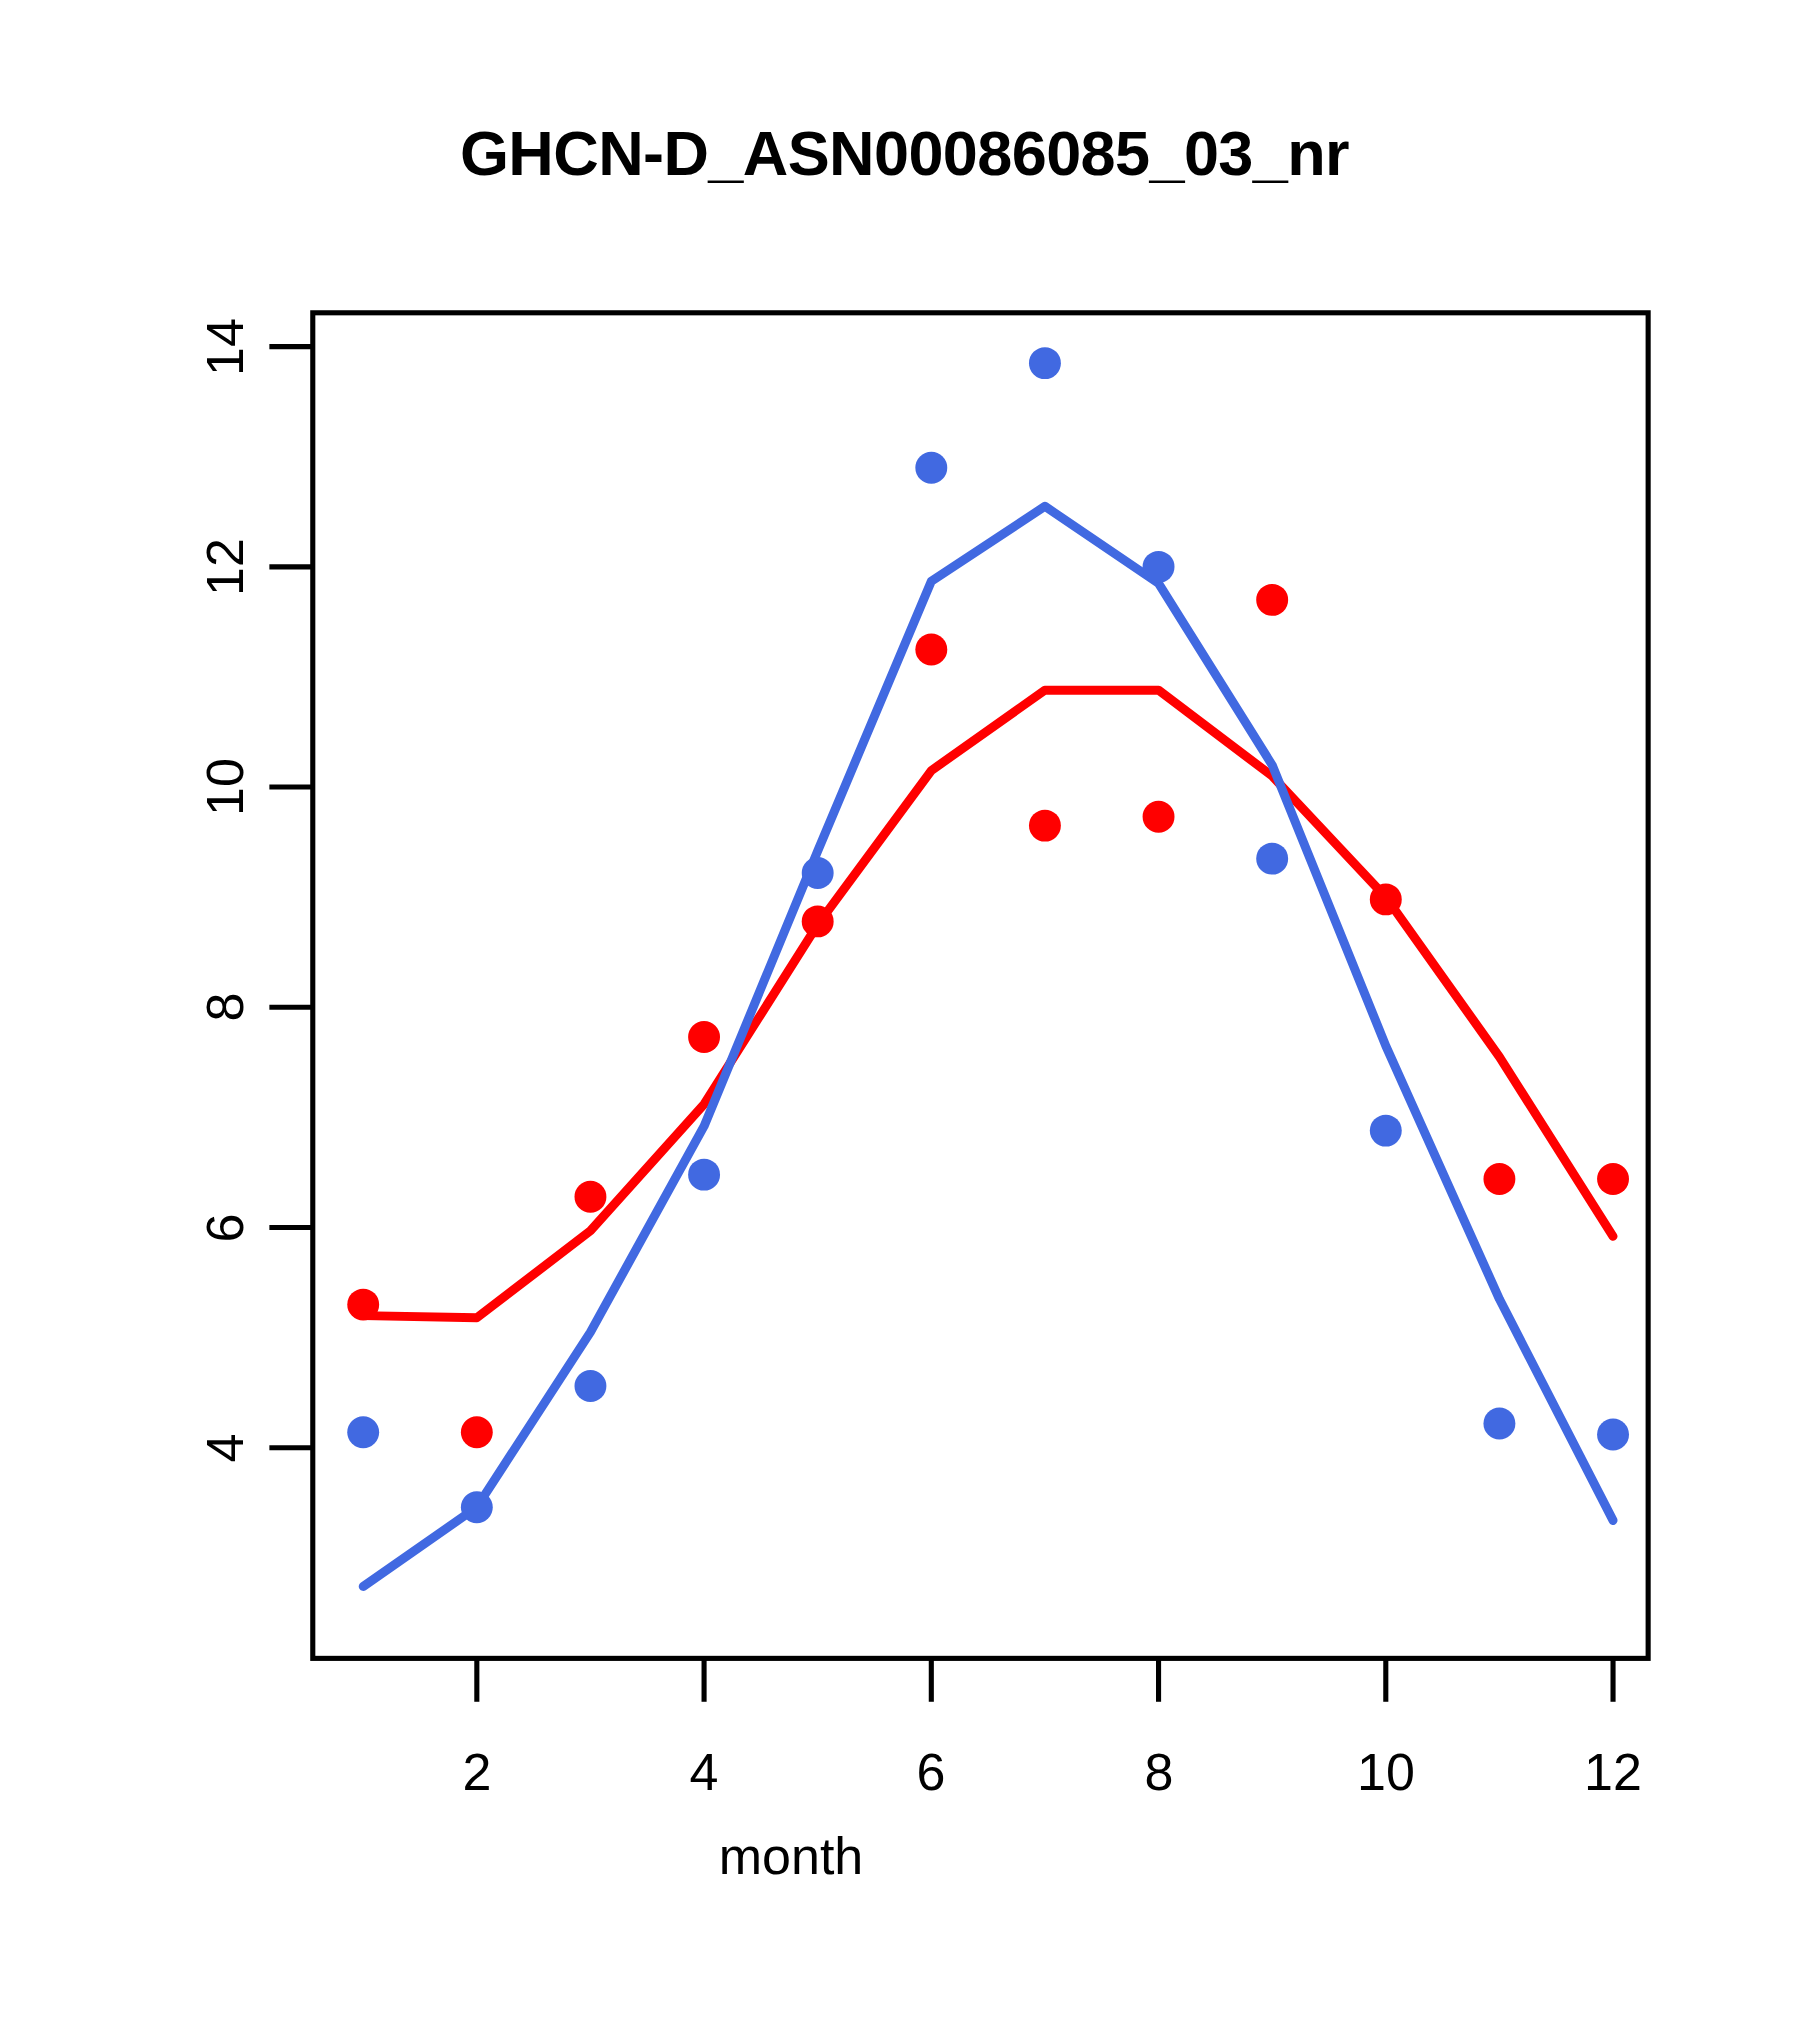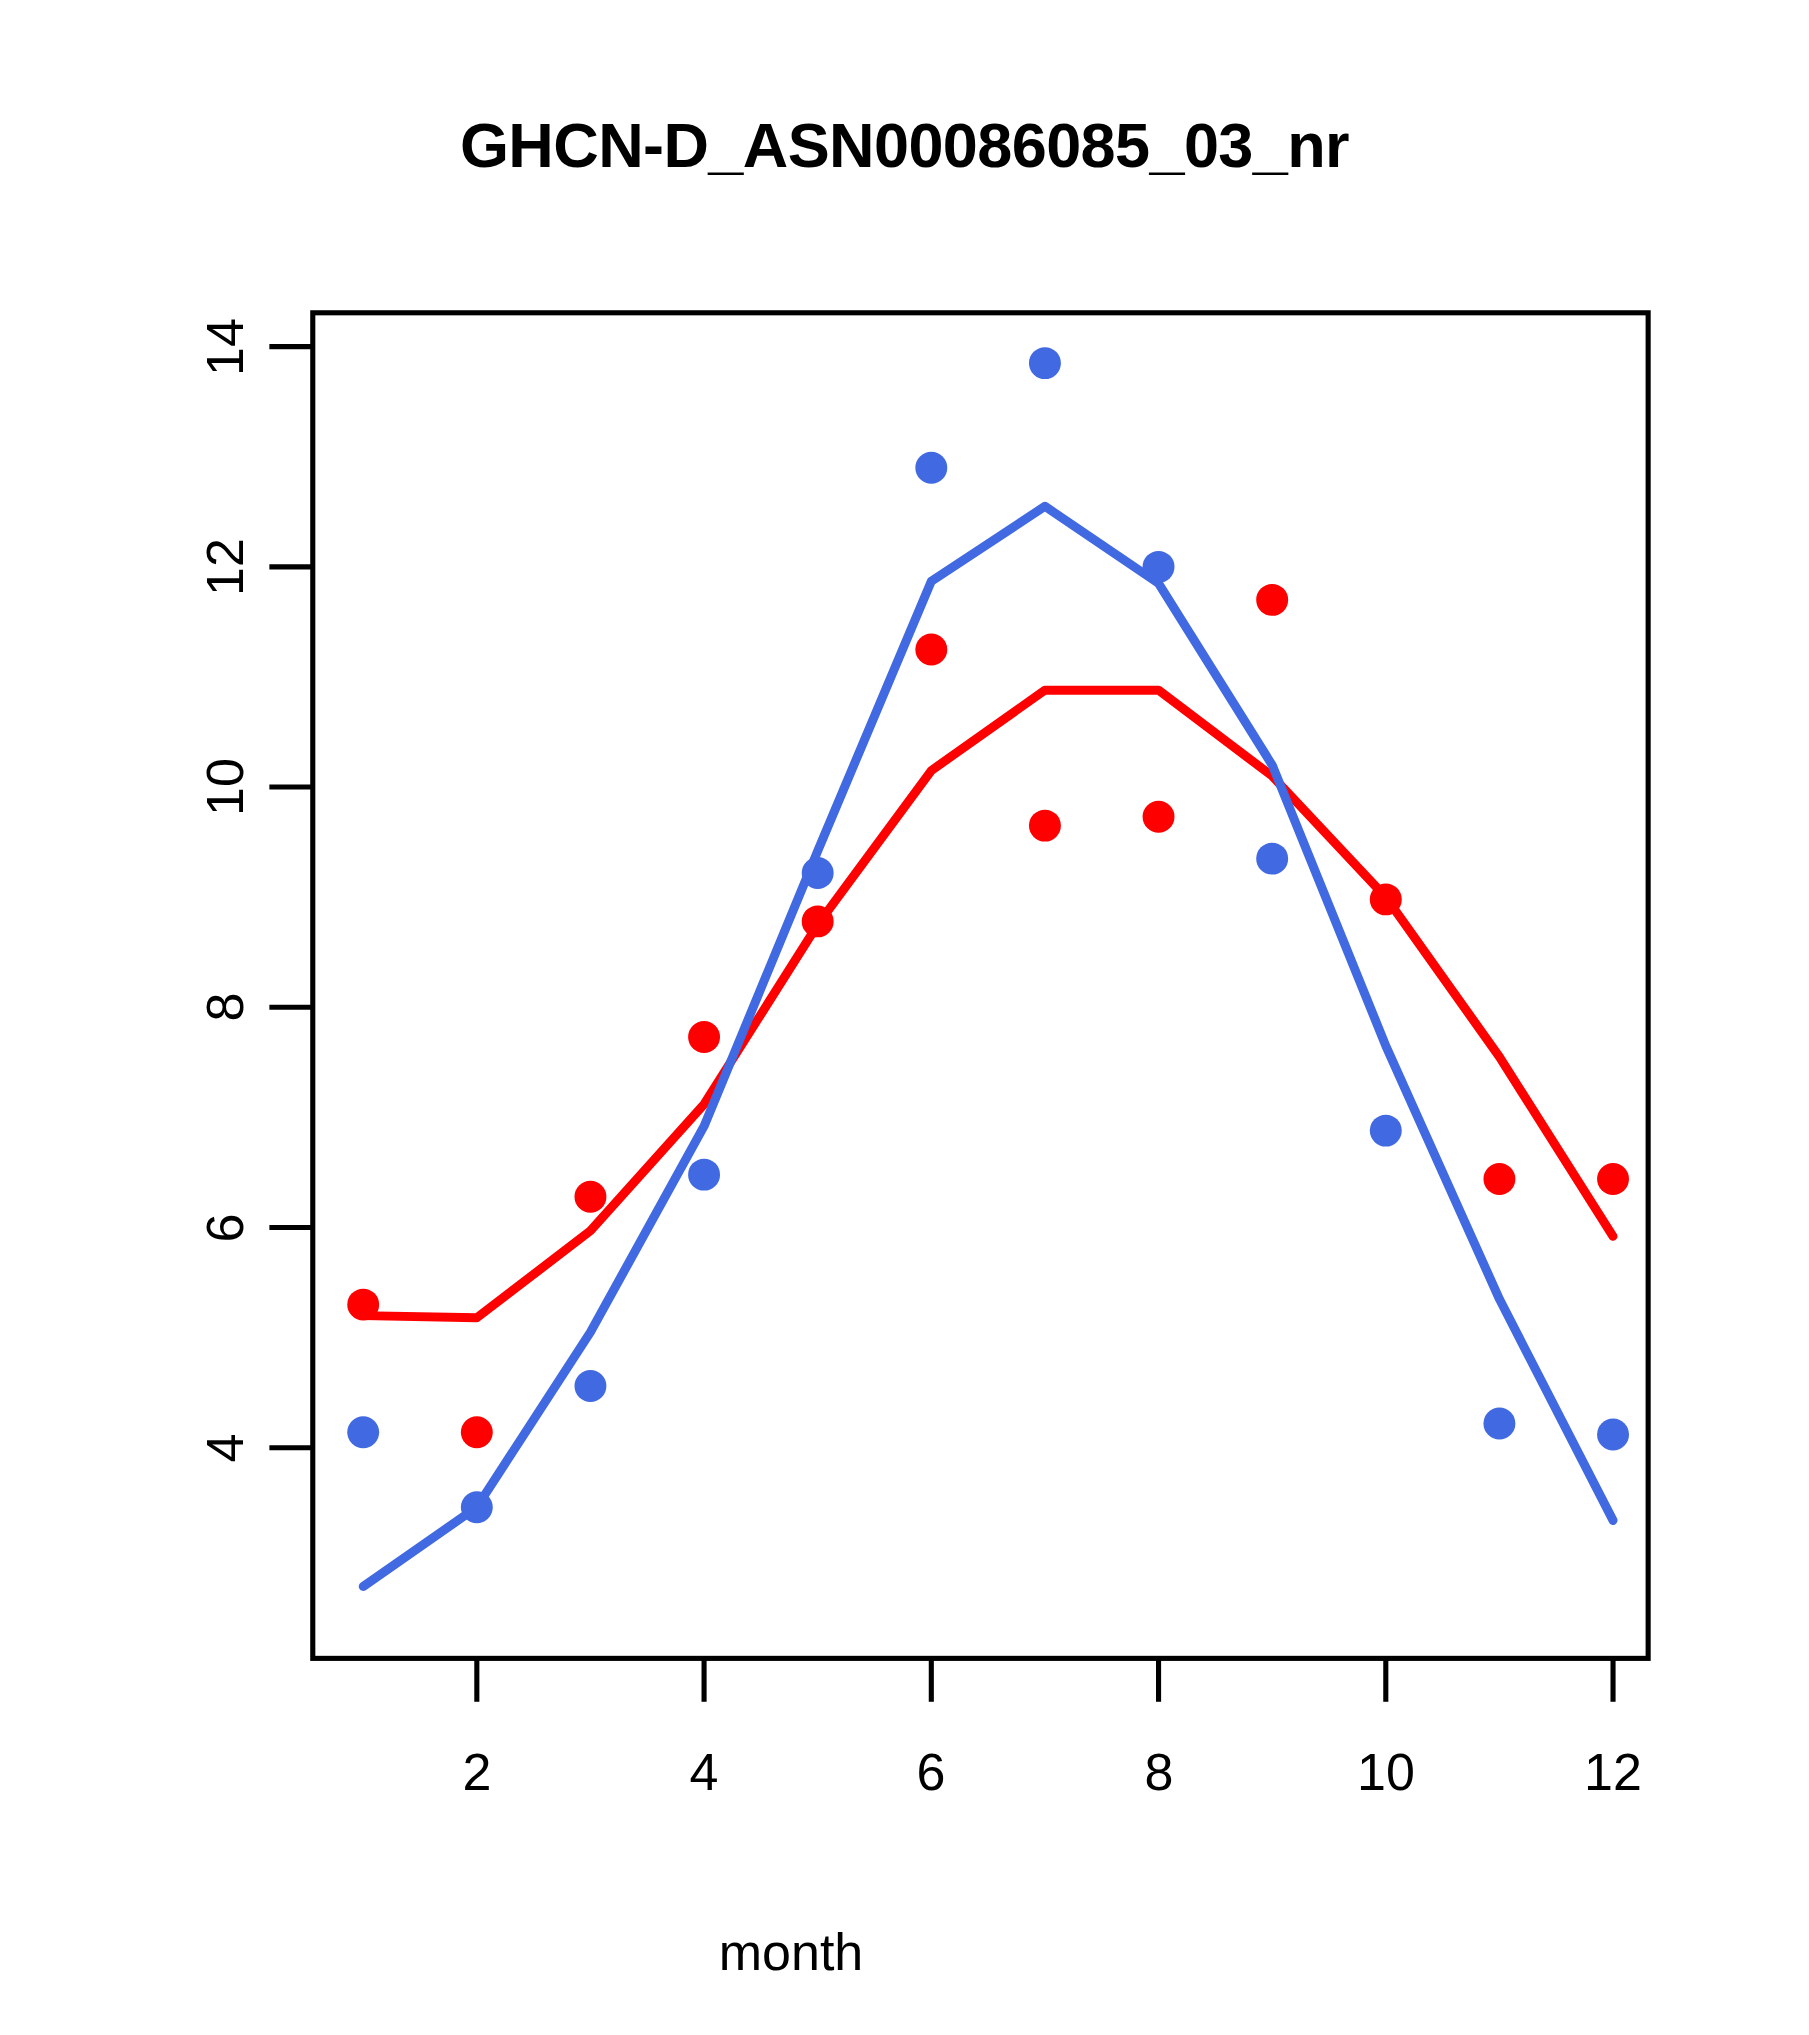--- a/index.html
+++ b/index.html
@@ -1,29 +1,29 @@
 <!DOCTYPE html>
 <html style="font-size:10.2px"><head>
 <meta charset="utf-8">
 <style>
   html,body{margin:0;padding:0;background:#ffffff;}
   body{width:1809px;height:2035px;font-family:"Liberation Sans",sans-serif;color:#000;}
   #root{position:relative;width:1809px;height:2035px;background:#fff;}
 
   #chart-title{
-    position:absolute;left:0;top:109px;width:1809px;text-align:center;
+    position:absolute;left:0;top:117px;width:1809px;text-align:center;
     font-size:63px;font-weight:bold;letter-spacing:-0.6px;
     font-family:"Liberation Sans",sans-serif;color:#000;
   }
 
   #plot-area{position:absolute;left:0;top:0;width:1809px;height:2035px;}
   #plot-svg{position:absolute;left:0;top:0;}
 
   #xlabel{
-    position:absolute;left:0;top:1922px;width:1582px;text-align:center;
+    position:absolute;left:0;top:1826px;width:1582px;text-align:center;
     font-size:52px;color:#000;font-family:"Liberation Sans",sans-serif;
   }
 
   .axis-num{
     position:absolute;font-size:52px;color:#000;
     font-family:"Liberation Sans",sans-serif;white-space:nowrap;
   }
   .xtick-label{transform:translateX(-50%);}
   .ytick-label{transform:translateY(-50%) rotate(-90deg);transform-origin:center center;}
 </style>

